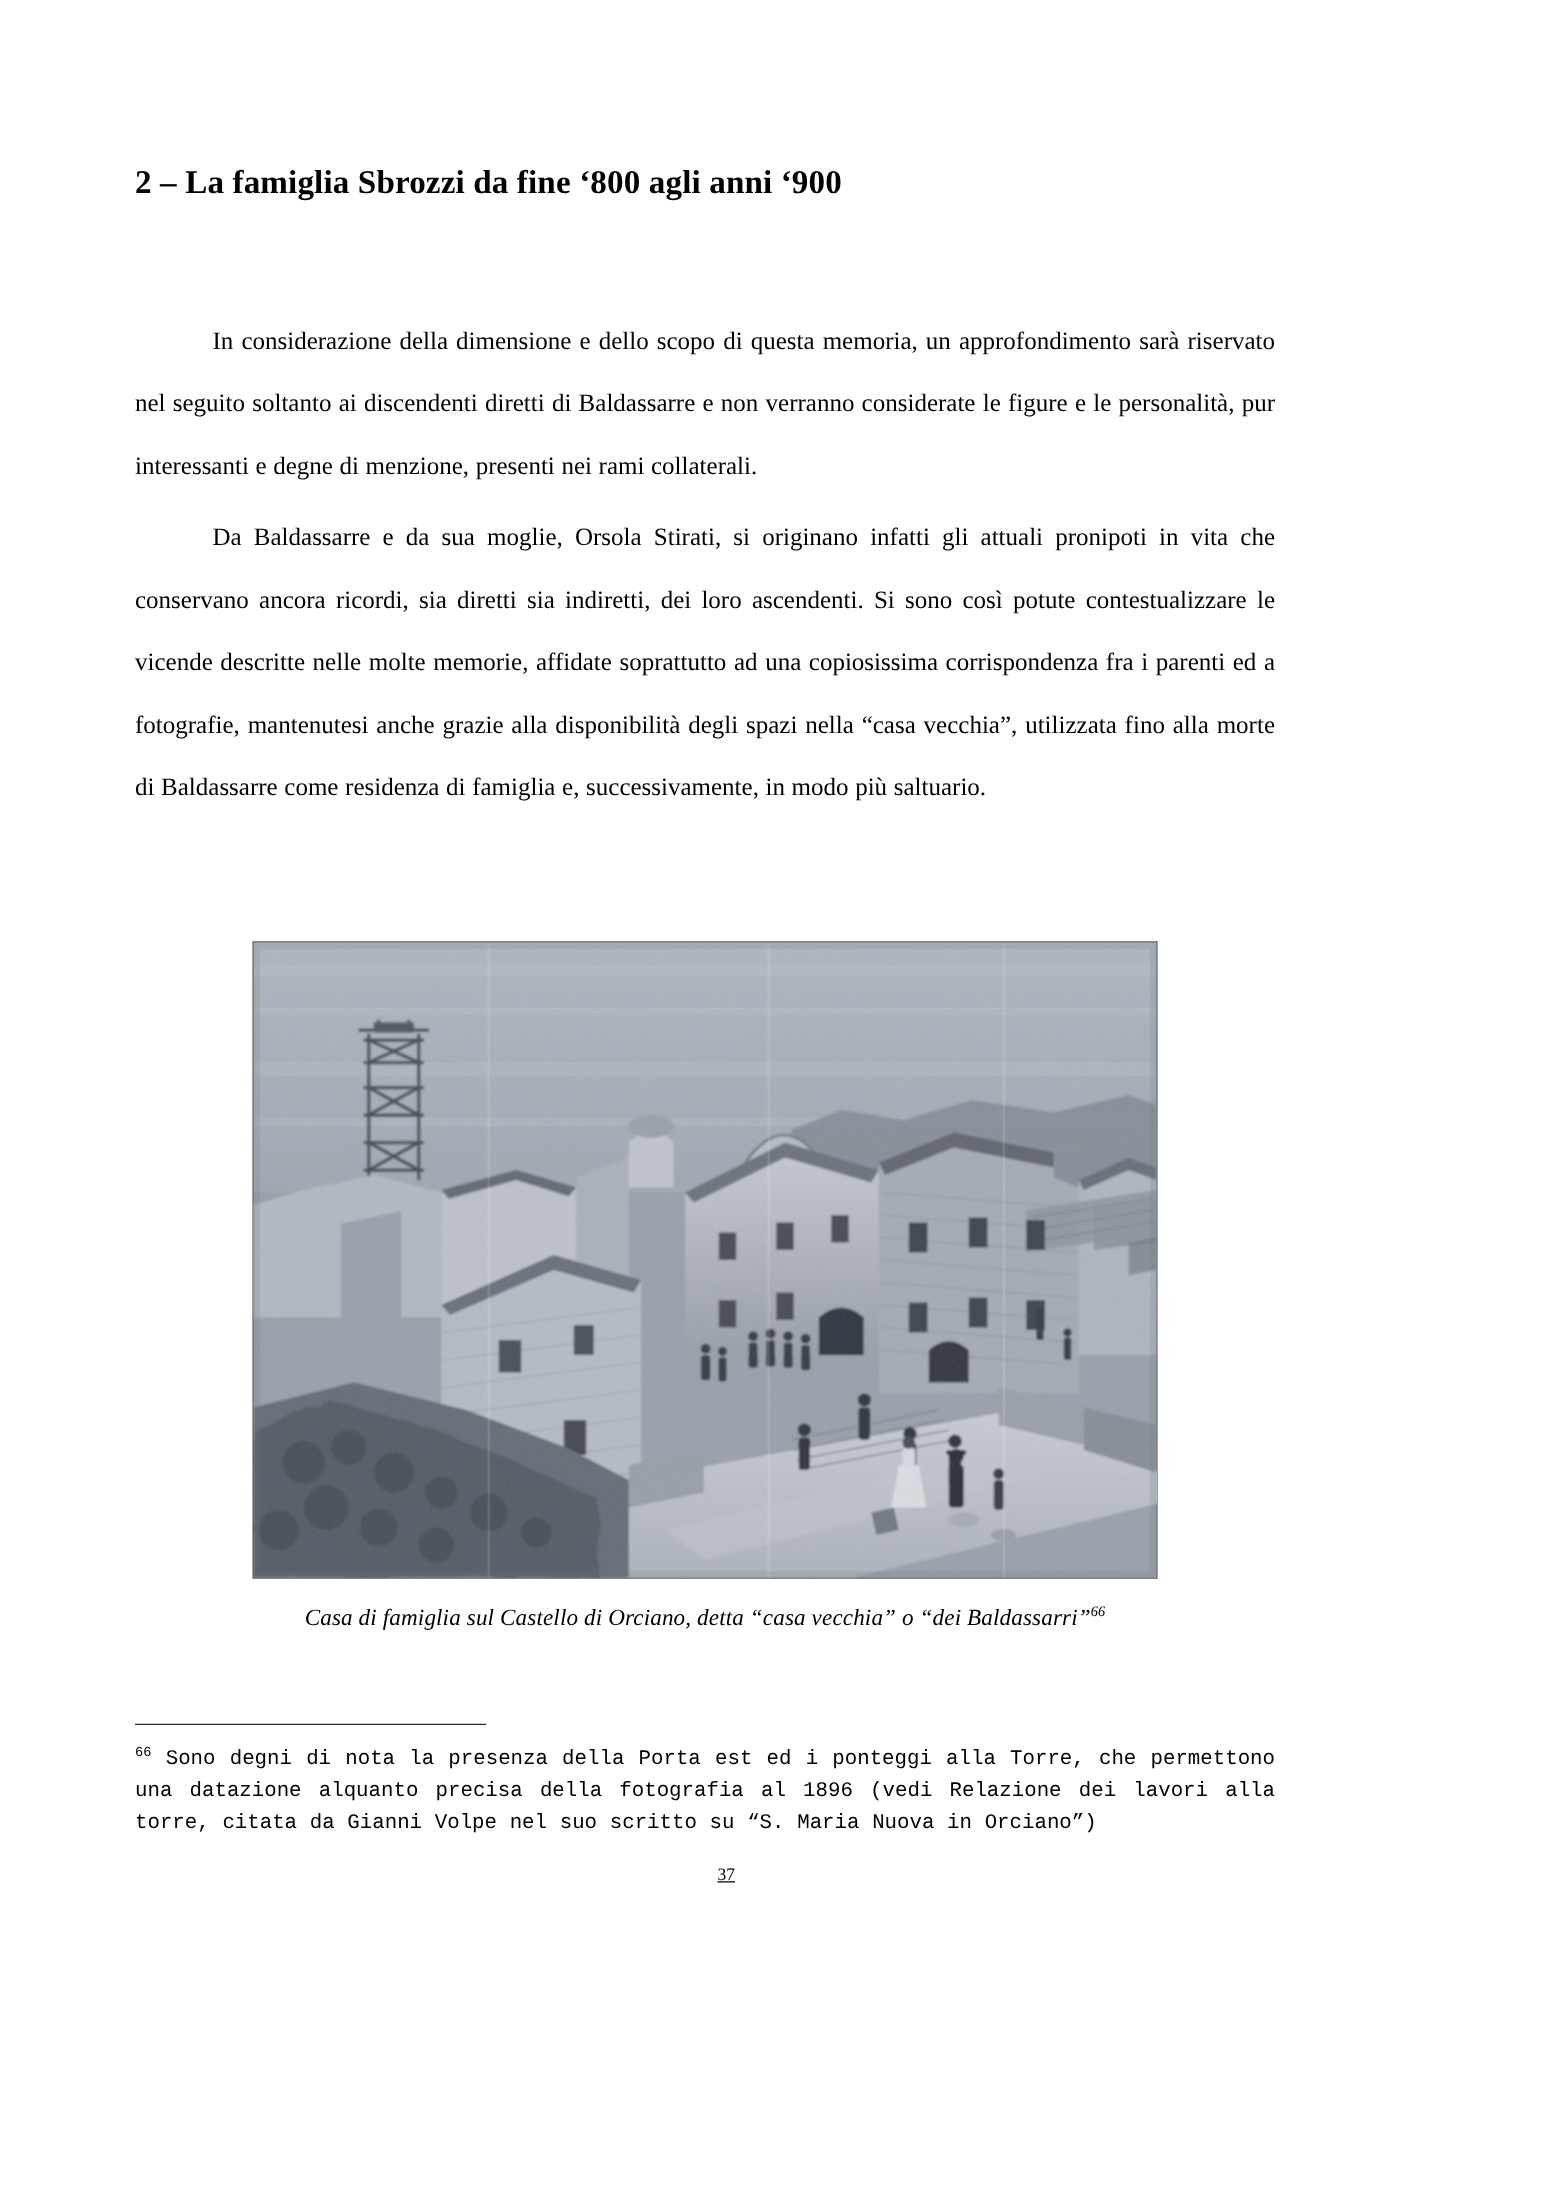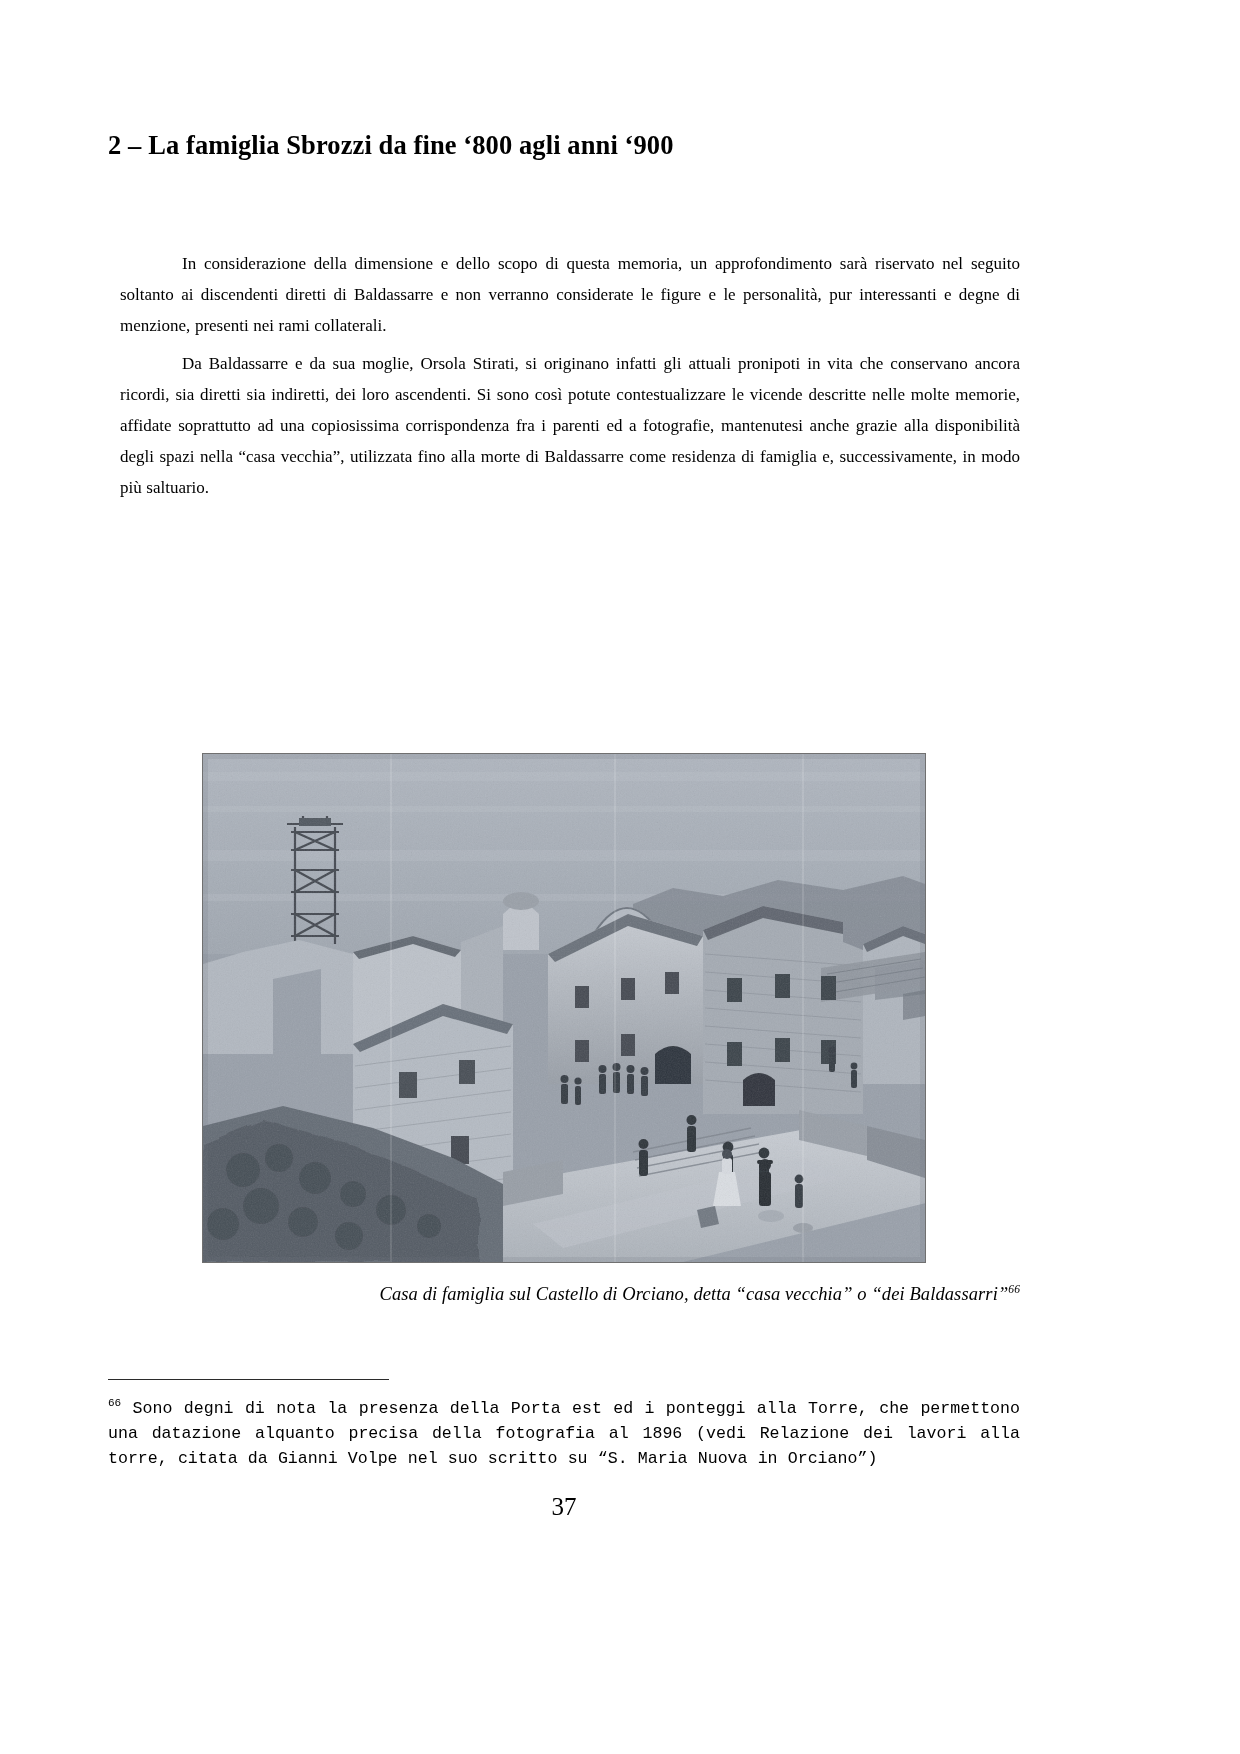--- a/index.html
+++ b/index.html
@@ -32,25 +32,25 @@
     padding:0;
     position:absolute;
     top:130px;
     left:0;
     white-space:nowrap;
   }
 
   
   .body-block { position:absolute; top:248px; left:0; width:912px; }
   p.body {
-    font-size:17px;
-    line-height:31px;
+    font-size:20px;
+    line-height:50px;
     text-align:justify;
     text-justify:inter-word;
-    margin:0 0 4px 12px;
+    margin:0 0 4px 0;
     text-indent:62px;
     hyphens:none;
     word-spacing:0.3px;
   }
   p.body.second { margin-top:7px; }
 
   
   .figure {
     position:absolute;
     top:753px;
@@ -66,21 +66,21 @@
     position:relative;
     overflow:hidden;
     background:#9aa2ab;
   }
   .photo-canvas { display:block; width:100%; height:100%; }
 
   .caption {
     margin-top:16px;
     font-size:18.5px;
     font-style:italic;
-    text-align:right;
+    text-align:center;
     letter-spacing:0.1px;
   }
   .caption sup { font-size:11.5px; vertical-align:super; font-style:italic; }
 
   
   .footnote-area {
     position:absolute;
     top:1379px;
     left:0;
     width:912px;
@@ -97,24 +97,25 @@
     text-align:justify;
     margin:0;
     word-spacing:0.2px;
   }
   .footnote-text sup { font-size:11px; vertical-align:super; }
 
   
   .page-number {
     position:absolute;
     top:1493px;
-    left:0;
+    left:17px;
     width:912px;
     text-align:center;
-    font-size:25px;
+    font-size:14px;
+    text-decoration:underline;
   }
 </style>
 </head>
 <body>
 
 <div class="page">
   <div class="content">
 
     <h1 class="doc-title">2 – La famiglia Sbrozzi da fine ‘800 agli anni ‘900</h1>
 

